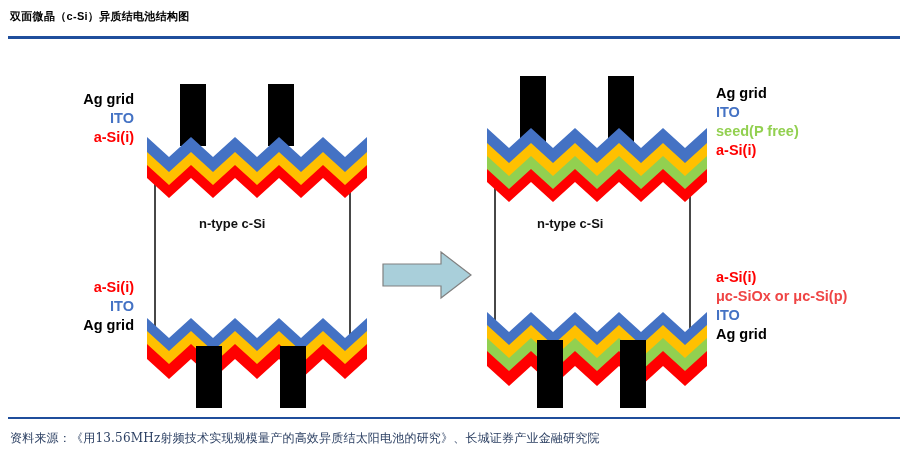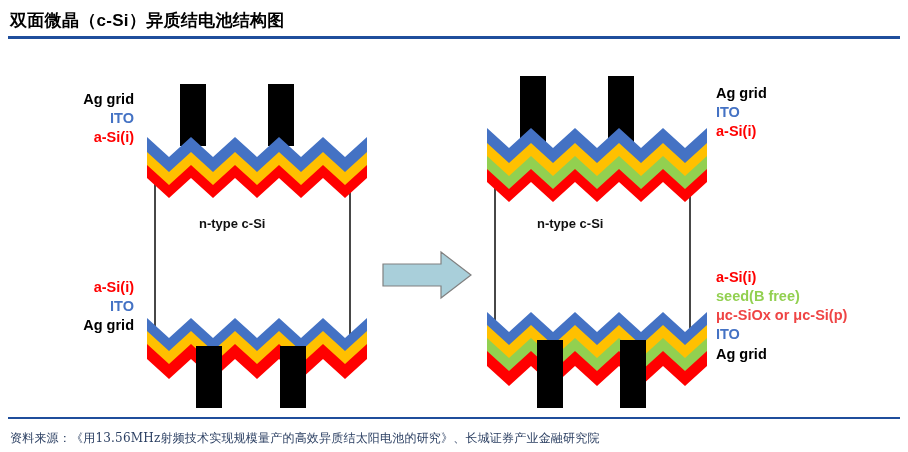--- a/index.html
+++ b/index.html
@@ -13,21 +13,21 @@
     position: relative;
     font-family: "Liberation Sans", sans-serif;
     overflow: hidden;
   }
 
   
   #page-title {
     position: absolute;
     left: 10px;
     top: 9px;
-    font-size: 17px;
+    font-size: 11px;
     font-weight: bold;
     color: #000000;
     letter-spacing: 0.3px;
     white-space: nowrap;
   }
   #title-rule {
     position: absolute;
     left: 8px;
     top: 36px;
     width: 892px;
@@ -101,26 +101,26 @@
 
   <div class="label-block align-right" id="left-bottom-labels" style="left:4px; top:232px; width:130px;">
     <span class="lbl" style="color: rgb(255, 0, 0);">a-Si(i)</span>
     <span class="lbl" style="color: rgb(68, 114, 196);">ITO</span>
     <span class="lbl" style="color: rgb(0, 0, 0);">Ag grid</span>
   </div>
 
   <div class="label-block align-left" id="right-top-labels" style="left:716px; top:38px; width:192px;">
     <span class="lbl" style="color: rgb(0, 0, 0);">Ag grid</span>
     <span class="lbl" style="color: rgb(68, 114, 196);">ITO</span>
+    <span class="lbl" style="color: rgb(146, 208, 80);">seed(P free)</span>
     <span class="lbl" style="color: rgb(255, 0, 0);">a-Si(i)</span>
   </div>
 
   <div class="label-block align-left" id="right-bottom-labels" style="left:716px; top:222px; width:192px;">
     <span class="lbl" style="color: rgb(255, 0, 0);">a-Si(i)</span>
-    <span class="lbl" style="color: rgb(146, 208, 80);">seed(B free)</span>
     <span class="lbl" style="color: #ef4444;">μc-SiOx or μc-Si(p)</span>
     <span class="lbl" style="color: rgb(68, 114, 196);">ITO</span>
     <span class="lbl" style="color: rgb(0, 0, 0);">Ag grid</span>
   </div>
 
   <svg class="diagram" id="diagram-svg" width="908" height="368">
       <rect x="180" y="38" width="26" height="62" fill="#000000"></rect>
       <rect x="268" y="38" width="26" height="62" fill="#000000"></rect>
       <rect x="155" y="136" width="195" height="142" fill="#FFFFFF" stroke="none"></rect>
       <line x1="155" y1="118" x2="155" y2="296" stroke="#333333" stroke-width="1.8"></line>

